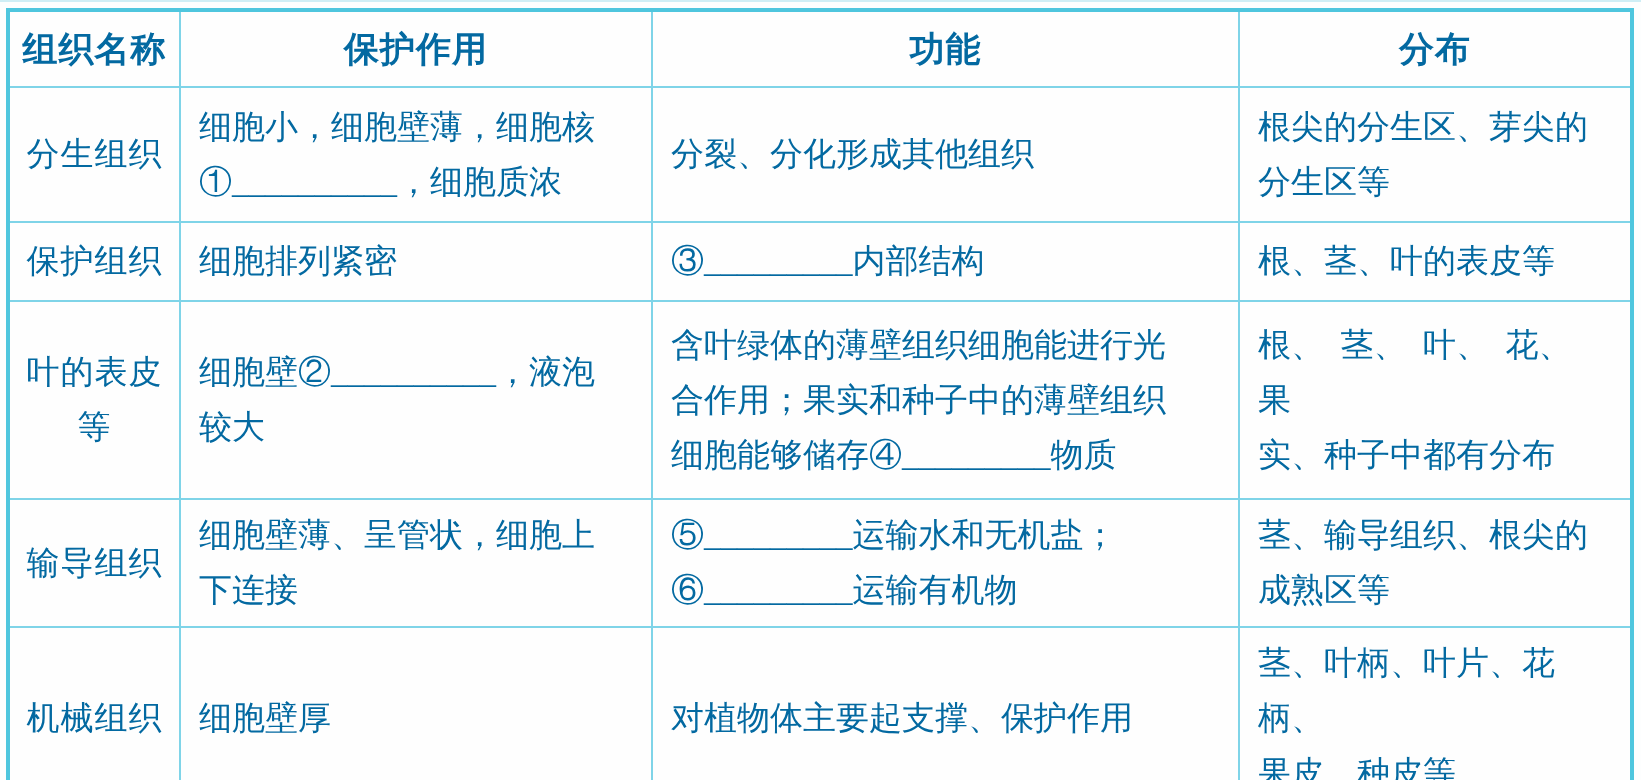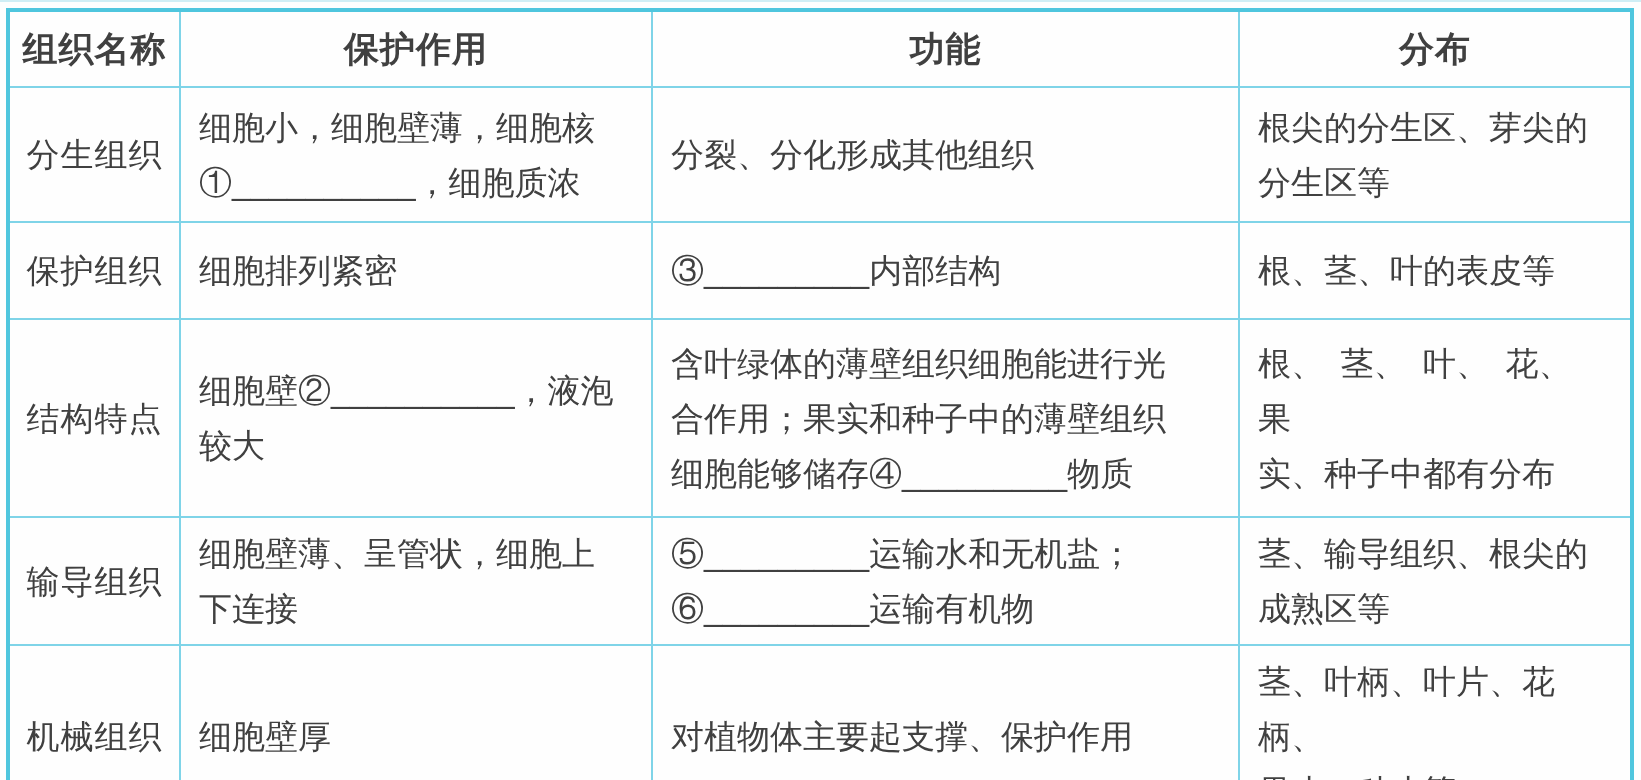--- a/index.html
+++ b/index.html
@@ -5,22 +5,22 @@
   html, body {
     margin: 0;
     padding: 0;
     background: #ffffff;
   }
   .page {
     position: relative;
     width: 1641px;
     height: 780px;
     background: #fdfefe;
-    font-family: Liberation Sans, sans-serif;
-    color: #404040;
+    font-family: Liberation Serif, serif;
+    color: #0369a1;
     overflow: hidden;
   }
   
   .scan-edge {
     position: absolute;
     top: 0; left: 0;
     width: 100%; height: 2px;
     background: #cfeef5;
   }
   table.tissue-table {
@@ -38,21 +38,21 @@
   col.c-function     { width: 587px; }
   col.c-distribution { width: 393px; }
 
   th, td {
     border: 2px solid #7fd4e8;      
     vertical-align: middle;
     box-sizing: border-box;
   }
   thead tr { height: 77px; }
   tbody tr.r0 { height: 135px; }
-  tbody tr.r1 { height: 97px;  }
+  tbody tr.r1 { height: 79px;  }
   tbody tr.r2 { height: 198px; }
   tbody tr.r3 { height: 122px; }
   tbody tr.r4 { height: 137px; }
 
   th {
     font-size: 35px;
     font-weight: bold;
     text-align: center;
     padding: 0 4px;
     letter-spacing: 1px;
@@ -100,21 +100,21 @@
         <td>根尖的分生区、芽尖的
 分生区等</td>
       </tr>
       <tr class="r1">
         <td class="name-cell">保护组织</td>
         <td>细胞排列紧密</td>
         <td>③_________内部结构</td>
         <td>根、茎、叶的表皮等</td>
       </tr>
       <tr class="r2">
-        <td class="name-cell">结构特点</td>
+        <td class="name-cell">叶的表皮等</td>
         <td>细胞壁②__________，液泡
 较大</td>
         <td>含叶绿体的薄壁组织细胞能进行光
 合作用；果实和种子中的薄壁组织
 细胞能够储存④_________物质</td>
         <td>根、 茎、 叶、 花、 果
 实、种子中都有分布</td>
       </tr>
       <tr class="r3">
         <td class="name-cell">输导组织</td>

